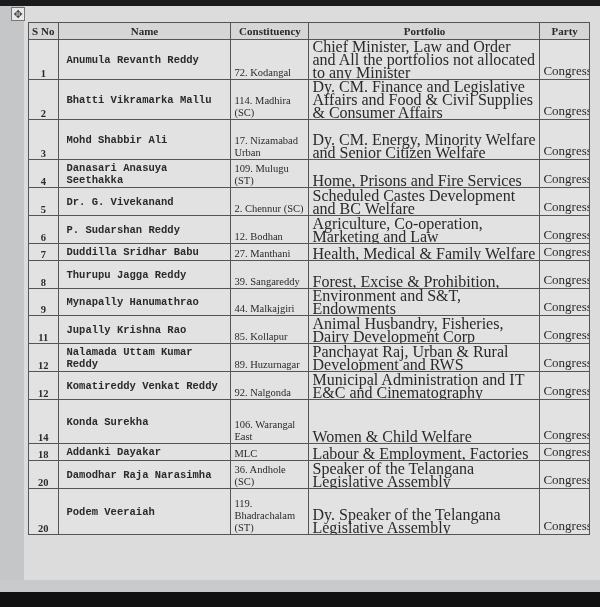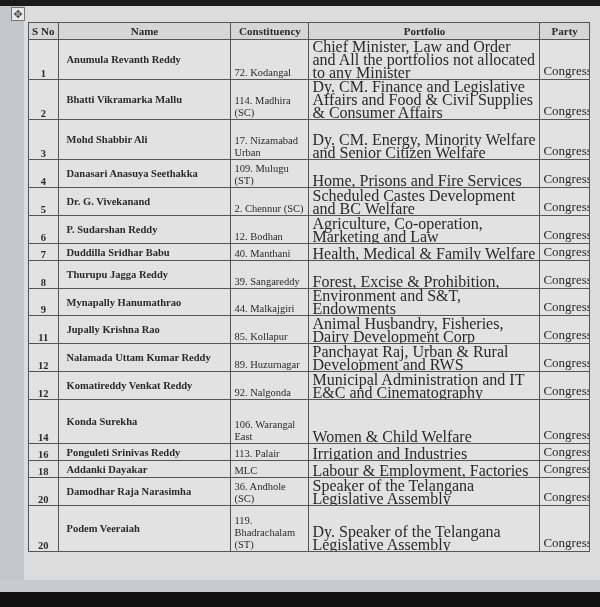--- a/index.html
+++ b/index.html
@@ -25,21 +25,21 @@
     position:absolute; left:28px; top:22px;
     border-collapse:collapse; table-layout:fixed;
     width:562px; color:#2a2a2a; font-size:10.5px;
     background:#e2e2e2;
   }
   td, th {
     border:1px solid #555; padding:0 3px; overflow:hidden;
   }
   th { font-weight:bold; font-size:11px; height:16px; text-align:center; background:#d6d6d6;margin-top:40px; }
   td.sno { text-align:center; vertical-align:bottom; font-weight:bold; font-size:10.5px; }
-  td.name { font-weight:bold; vertical-align:middle; padding-left:8px; font-size:10.5px; }
+  td.name { font-weight:bold; vertical-align:middle; padding-left:8px; font-size:10.5px;font-family:Liberation Mono, monospace; }
   td.const { vertical-align:bottom; line-height:12px; font-size:10.5px; }
   td.port { vertical-align:bottom; line-height:13px; font-size:16px; }
   td.party { text-align:center; vertical-align:bottom; font-size:13px; }
   .c1 { width:28px; } .c2 { width:164px; } .c3 { width:74px; } .c4 { width:219px; } .c5 { width:47px; }
 </style>
 </head>
 <body>
 
 <div class="topbar"></div>
 <div class="page"></div>
@@ -102,21 +102,21 @@
       <tr style="height: 28px;">
         <td class="sno">6</td>
         <td class="name">P. Sudarshan Reddy</td>
         <td class="const">12. Bodhan</td>
         <td class="port">Agriculture, Co-operation, Marketing and Law</td>
         <td class="party">Congress</td>
       </tr>
       <tr style="height: 14px;">
         <td class="sno">7</td>
         <td class="name">Duddilla Sridhar Babu</td>
-        <td class="const">40. Manthani</td>
+        <td class="const">27. Manthani</td>
         <td class="port">Health, Medical &amp; Family Welfare</td>
         <td class="party">Congress</td>
       </tr>
       <tr style="height: 28px;">
         <td class="sno">8</td>
         <td class="name">Thurupu Jagga Reddy</td>
         <td class="const">39. Sangareddy</td>
         <td class="port">Forest, Excise &amp; Prohibition,</td>
         <td class="party">Congress</td>
       </tr>
@@ -149,27 +149,20 @@
         <td class="party">Congress</td>
       </tr>
       <tr style="height: 44px;">
         <td class="sno">14</td>
         <td class="name">Konda Surekha</td>
         <td class="const">106. Warangal East</td>
         <td class="port">Women &amp; Child Welfare</td>
         <td class="party">Congress</td>
       </tr>
       <tr style="height: 14px;">
-        <td class="sno">16</td>
-        <td class="name">Ponguleti Srinivas Reddy</td>
-        <td class="const">113. Palair</td>
-        <td class="port">Irrigation and Industries</td>
-        <td class="party">Congress</td>
-      </tr>
-      <tr style="height: 14px;">
         <td class="sno">18</td>
         <td class="name">Addanki Dayakar</td>
         <td class="const">MLC</td>
         <td class="port">Labour &amp; Employment, Factories</td>
         <td class="party">Congress</td>
       </tr>
       <tr style="height: 28px;">
         <td class="sno">20</td>
         <td class="name">Damodhar Raja Narasimha</td>
         <td class="const">36. Andhole (SC)</td>

